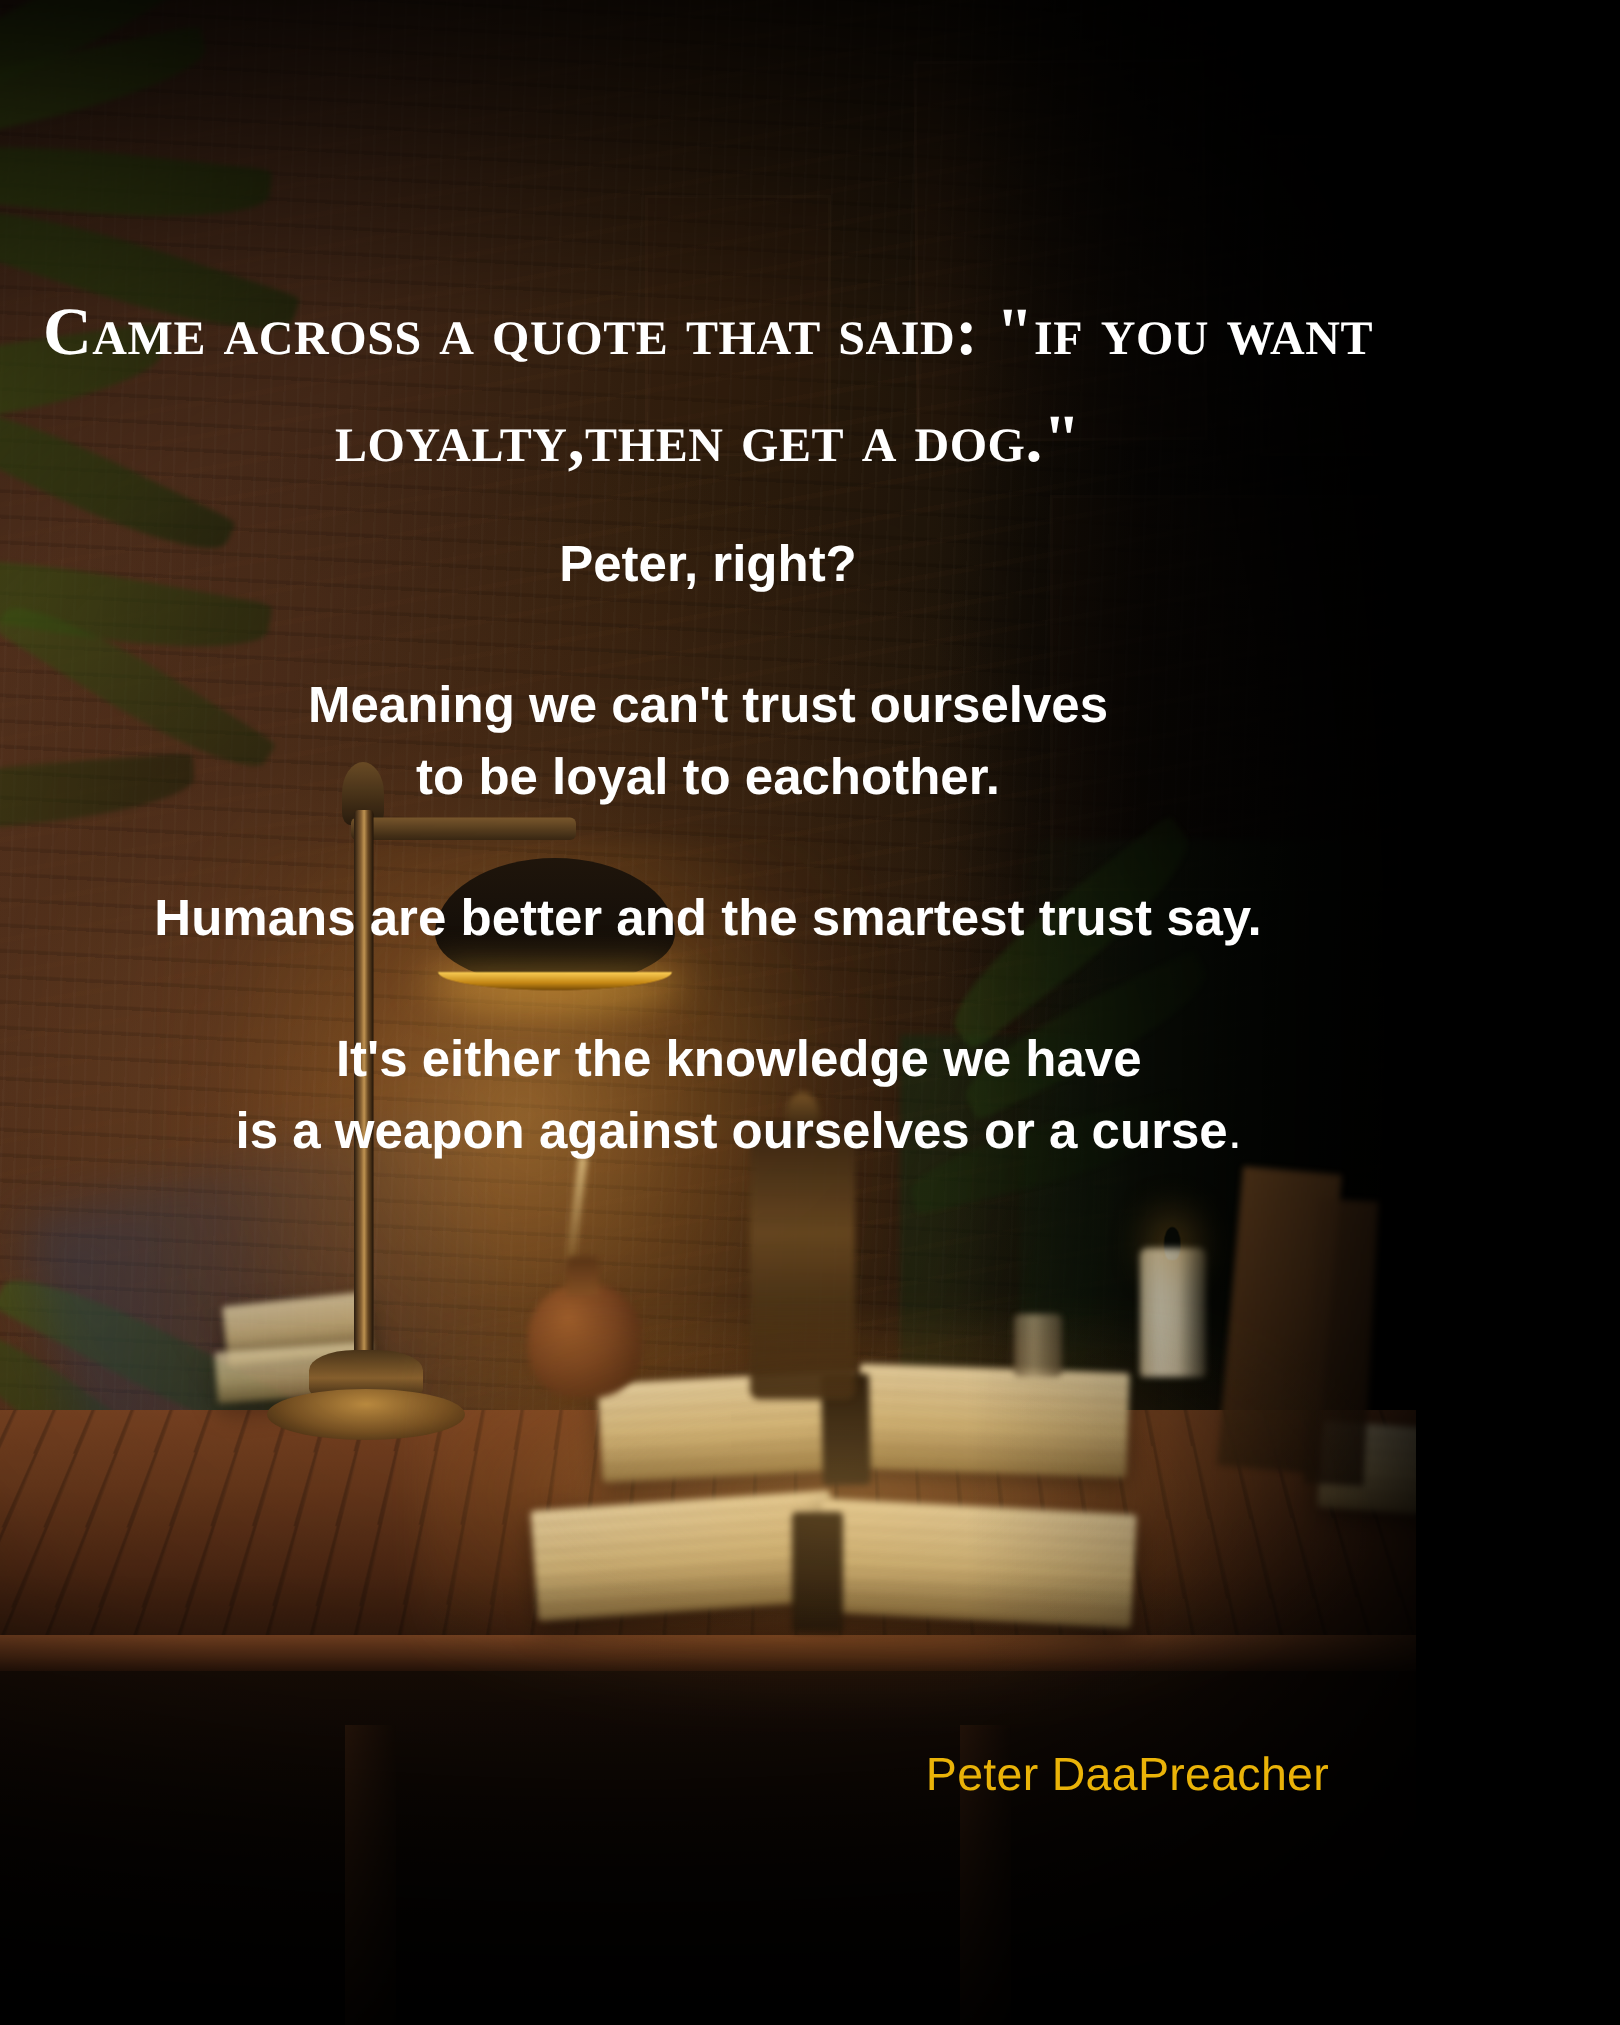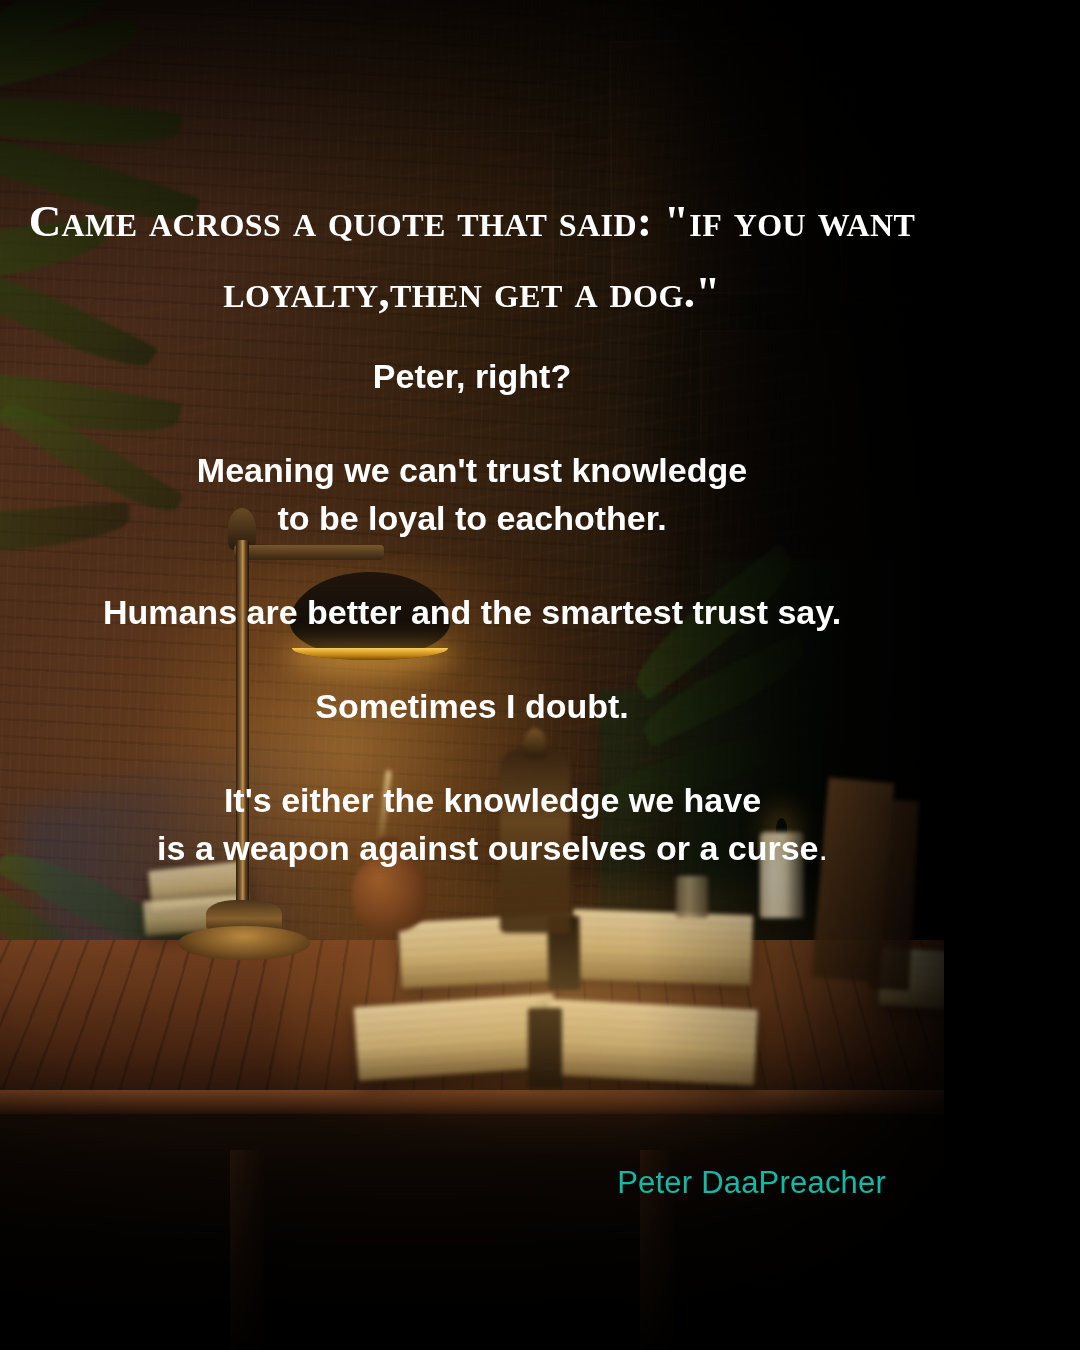--- a/index.html
+++ b/index.html
@@ -284,21 +284,21 @@
     font-size: 34px;
     line-height: 48px;
   }
   .para { margin: 0 0 46px 0; white-space: pre-line; }
   .para:last-child { margin-bottom: 0; margin-left: 41px; }
   .para .soft { font-weight: normal; }
 
   .signature {
     position: absolute;
     right: 58px; top: 1165px;
-    color: #14b8a6;
+    color: #eab308;
     font-family: "Liberation Sans", sans-serif;
     font-weight: normal;
     font-size: 31px;
     letter-spacing: .2px;
     margin-left: 12px;
   }
 </style>
 </head>
 <body>
 
@@ -406,24 +406,23 @@
     <div class="rightfade"></div>
     <div class="botfade"></div>
   </div>
 
   <div class="overlay">
 
     <div class="headline">Came across a quote that said: "if you want loyalty,then get a dog."</div>
 
     <div class="body-block">
       <p class="para">Peter, right?</p>
-      <p class="para">Meaning we can't trust knowledge
+      <p class="para">Meaning we can't trust ourselves
 to be loyal to eachother.</p>
       <p class="para">Humans are better and the smartest trust say.</p>
-      <p class="para">Sometimes I doubt.</p>
       <p class="para"><span>It's either the knowledge we have
 is a weapon against ourselves or a curse</span><span class="soft">.</span></p>
     </div>
 
     <div class="signature">Peter DaaPreacher</div>
   </div>
 
 </div>
 
 </body></html>

